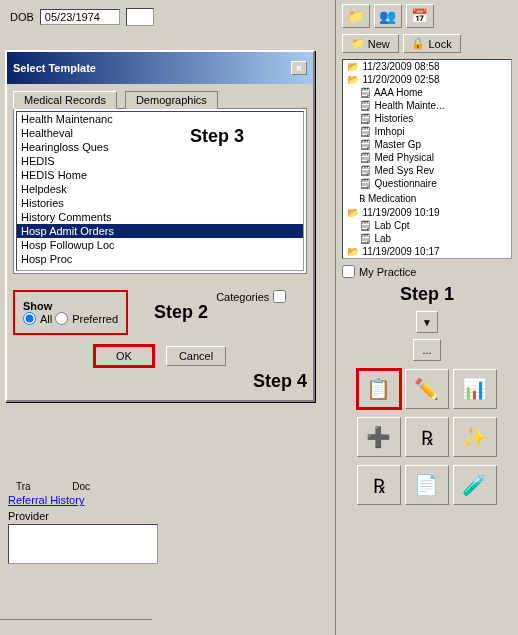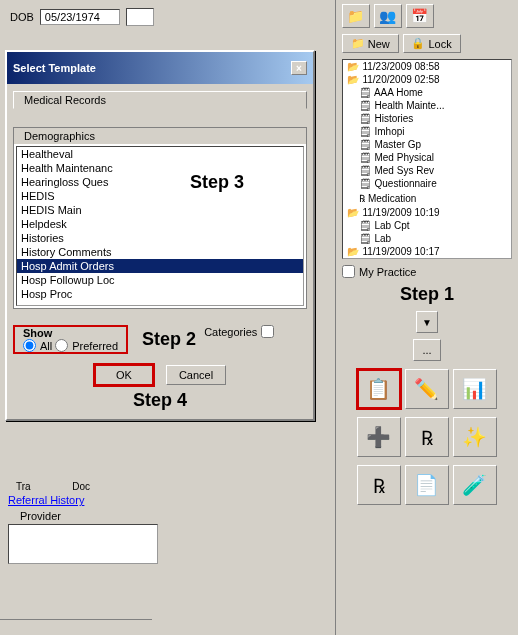--- a/index.html
+++ b/index.html
@@ -85,23 +85,22 @@
       font-weight: bold;
     }
 
     .dialog-content {
       padding: 6px;
     }
 
     
     .tab-row {
       display: flex;
-      gap: 18px;
+      gap: 8px;
       margin-bottom: 0;
-      flex-direction: column;
     }
     .tab {
       background: #d4d0c8;
       border: 1px solid #808080;
       border-bottom: none;
       padding: 2px 10px;
       font-size: 11px;
       cursor: pointer;
       position: relative;
       top: 1px;
@@ -149,23 +148,23 @@
     }
 
     
     .dialog-bottom {
       padding: 6px 6px 4px 6px;
       background: #d4d0c8;
     }
 
     .show-section {
       border: 2px solid #c00;
-      padding: 0 8px;
+      padding: 8px 8px;
       display: inline-block;
-      margin-right: 8px;
+      margin-right: 20px;
     }
     .show-label {
       font-size: 11px;
       font-weight: bold;
     }
     .radio-row {
       display: flex;
       align-items: center;
       gap: 4px;
       font-size: 11px;
@@ -209,21 +208,21 @@
       border-right-color: #808080;
       border-bottom-color: #808080;
       min-width: 60px;
       padding: 3px 10px;
       font-size: 11px;
       cursor: pointer;
     }
 
     
     .step4-area {
-      text-align: center;
+      text-align: right;
       padding-bottom: 4px;
     }
 
     
     .bottom-strip {
       position: absolute;
       bottom: 0;
       left: 0;
       width: 335px;
       height: 160px;
@@ -232,21 +231,20 @@
     }
     .referral-link {
       color: blue;
       text-decoration: underline;
       cursor: pointer;
       font-size: 11px;
     }
     .provider-label {
       font-size: 11px;
       margin-top: 4px;
-      margin-left: 12px;
     }
     .provider-box {
       border: 1px inset #999;
       background: white;
       width: 150px;
       height: 40px;
       margin-top: 2px;
     }
 
     
@@ -454,34 +452,34 @@
 
       <div class="tab-row">
         <div class="tab active">Medical Records</div>
         <div class="tab">Demographics</div>
       </div>
 
       <div class="tab-content-area">
 
         <div style="position:relative;">
           <div class="template-list">
+            <div class="list-item">Health Maintenanc</div>
             <div class="list-item">Healtheval</div>
-            <div class="list-item">Health Maintenanc</div>
             <div class="list-item">Hearingloss Ques</div>
             <div class="list-item">HEDIS</div>
-            <div class="list-item">HEDIS Main</div>
+            <div class="list-item">HEDIS Home</div>
             <div class="list-item">Helpdesk</div>
             <div class="list-item">Histories</div>
             <div class="list-item">History Comments</div>
             <div class="list-item selected">Hosp Admit Orders</div>
             <div class="list-item">Hosp Followup Loc</div>
             <div class="list-item">Hosp Proc</div>
 
           </div>
-          <div style="position:absolute; right: 60px; top: 26px;">
+          <div style="position:absolute; right: 60px; top: 15px;">
             <span class="step-label">Step 3</span>
           </div>
         </div>
       </div>
     </div>
 
     <div class="dialog-bottom">
       <div style="display:flex; align-items:flex-start; gap:8px; padding:4px 0;">
 
         <div style="display:flex; align-items:center; gap:6px;">

